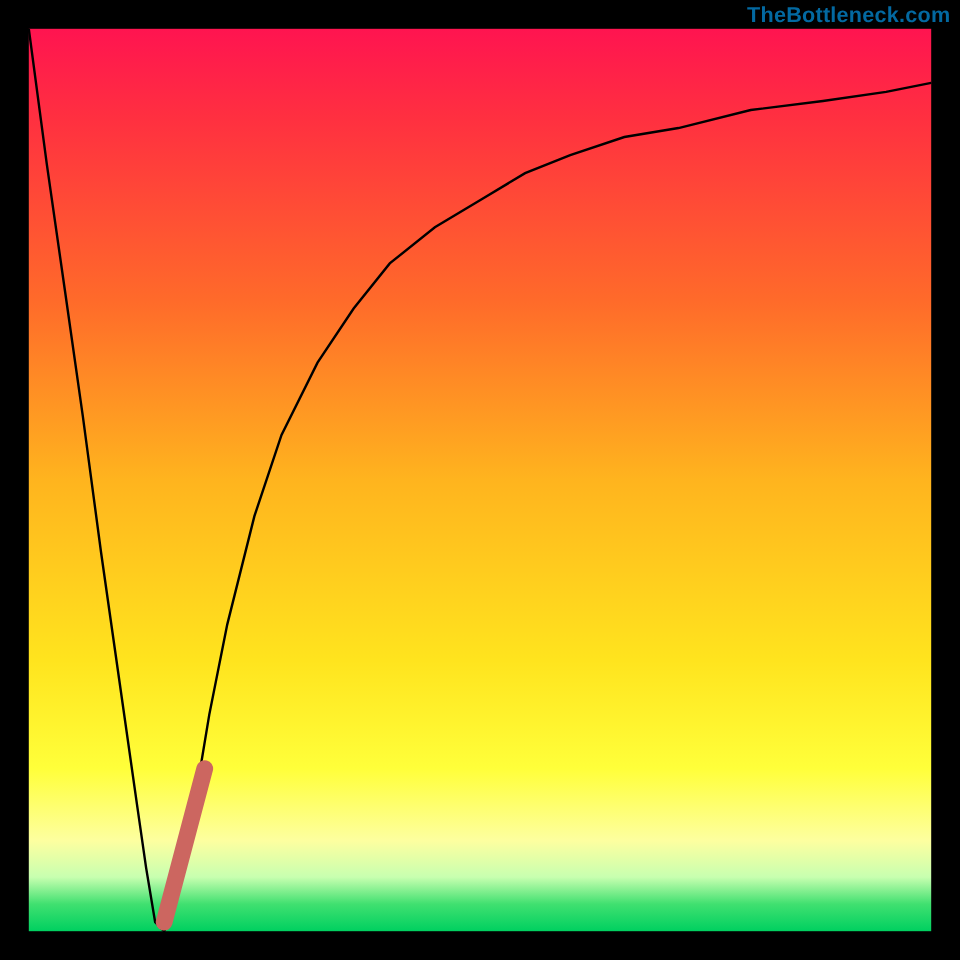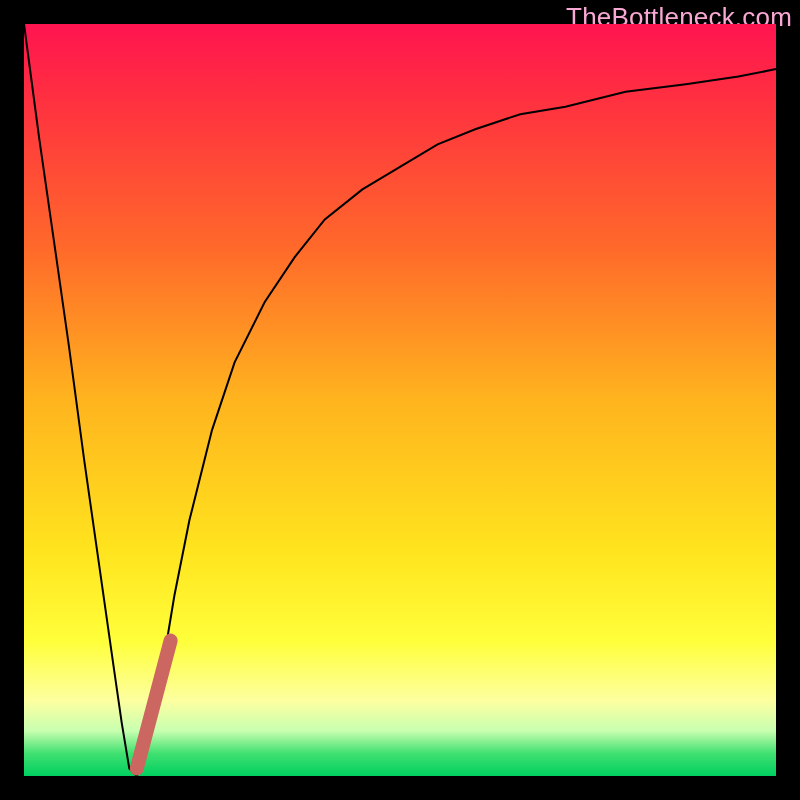--- a/index.html
+++ b/index.html
@@ -35,23 +35,23 @@
       #fdffa0 90%,
       #c8ffb0 94%,
       #40e070 97%,
       #00d060 100%
     );
   }
   .watermark {
     position: absolute;
     top: 2px;
     right: 8px;
-    color: #f9a8d4;
-    font-size: 26px;
-    font-weight: 400;
+    color: #0369a1;
+    font-size: 18px;
+    font-weight: 700;
     letter-spacing: 0.2px;
     user-select: none;
   }
   svg.curve {
     position: absolute;
     left: 0;
     top: 0;
     width: 752px;
     height: 752px;
     overflow: visible;

